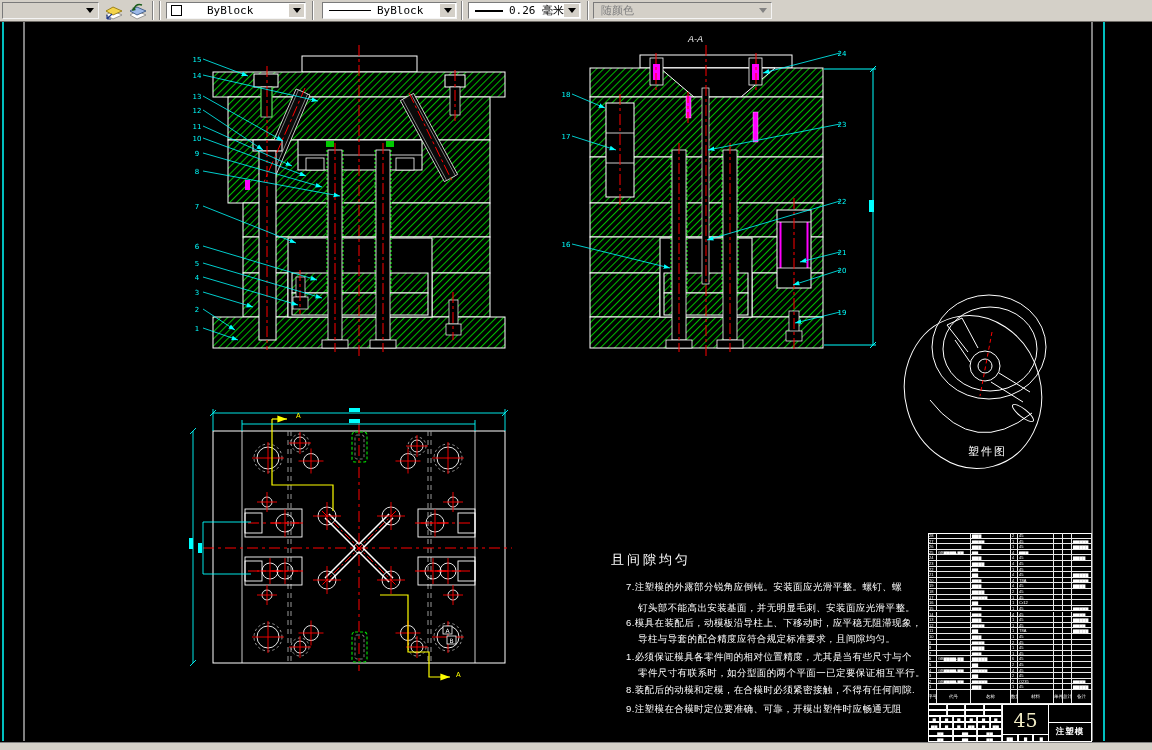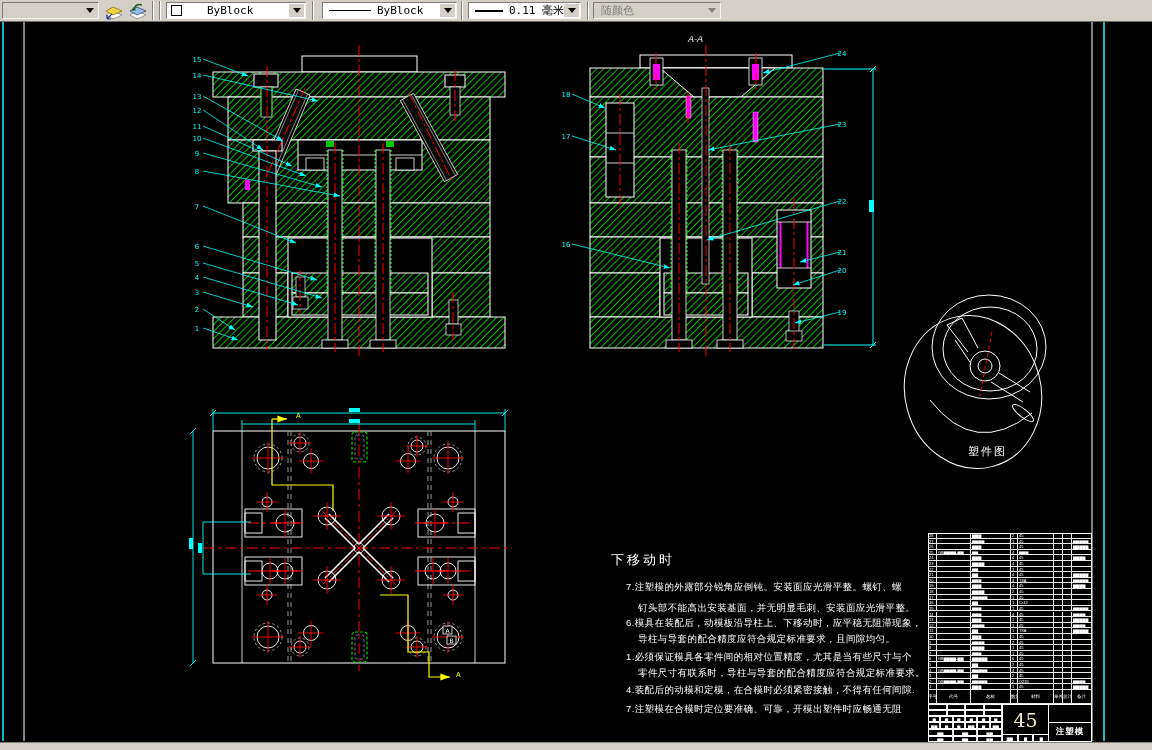--- a/index.html
+++ b/index.html
@@ -94,28 +94,28 @@
     <span class="ln-icon" style="width:42px;"></span>
     <span class="txt">ByBlock</span>
     <span class="arrowbtn">
           <span class="tri"></span>
         </span>
   </div>
   <div class="tbsep" style="left:461px;"></div>
 
   <div class="combo" style="left:468px;width:113px;">
     <span class="ln-icon" style="width:28px;height:2px;"></span>
-    <span class="txt">0.11 毫米</span>
+    <span class="txt">0.26 毫米</span>
     <span class="arrowbtn">
           <span class="tri"></span>
         </span>
   </div>
   <div class="tbsep" style="left:587px;"></div>
 
-  <div class="combo disabled" style="left:593px;width:128px;">
+  <div class="combo disabled" style="left:593px;width:179px;">
     <span class="txt" style="margin-left:7px;">随颜色</span>
     <span class="arrowbtn">
           <span class="tri"></span>
         </span>
   </div>
 </div>
 
 <div id="cnv"></div>
 
 <svg id="draw" width="1152" height="750">
@@ -496,30 +496,30 @@
         <text x="566" y="96.5" fill="#00ffff" font-size="7px" text-anchor="middle" font-family="DejaVu Sans, sans-serif">18</text>
         <line x1="572" y1="136" x2="616" y2="150" stroke="#00ffff" stroke-width="0.8" marker-end="url(#arrC)"></line>
         <text x="566" y="138.5" fill="#00ffff" font-size="7px" text-anchor="middle" font-family="DejaVu Sans, sans-serif">17</text>
         <line x1="572" y1="244" x2="670" y2="268" stroke="#00ffff" stroke-width="0.8" marker-end="url(#arrC)"></line>
         <text x="566" y="246.5" fill="#00ffff" font-size="7px" text-anchor="middle" font-family="DejaVu Sans, sans-serif">16</text>
       </g>
 </svg>
 
 <div class="ctext" id="aalabel">A-A</div>
 <div class="ctext" id="partlabel">塑件图</div>
-<div class="ctext" id="techtitle">下移动时</div>
+<div class="ctext" id="techtitle">且间隙均匀</div>
 <div id="techlines">
       <div class="techline" style="left: 626px; top: 581px;">7.注塑模的外露部分锐角应倒钝。安装面应光滑平整。螺钉、螺</div>
       <div class="techline" style="left: 638px; top: 602px;">钉头部不能高出安装基面，并无明显毛刺、安装面应光滑平整。</div>
       <div class="techline" style="left: 626px; top: 617px;">6.模具在装配后，动模板沿导柱上、下移动时，应平稳无阻滞现象，</div>
       <div class="techline" style="left: 638px; top: 633px;">导柱与导套的配合精度应符合规定标准要求，且间隙均匀。</div>
       <div class="techline" style="left: 626px; top: 651px;">1.必须保证模具各零件间的相对位置精度，尤其是当有些尺寸与个</div>
-      <div class="techline" style="left: 638px; top: 667px;">零件尺寸有联系时，导柱与导套的配合精度应符合规定标准要求。</div>
-      <div class="techline" style="left: 626px; top: 684px;">4.装配后的动模和定模，在合模时必须紧密接触，不得有任何间隙.</div>
-      <div class="techline" style="left: 626px; top: 703px;">7.注塑模在合模时定位要准确、可靠，开模出塑件时应畅通无阻</div>
+      <div class="techline" style="left: 638px; top: 667px;">零件尺寸有联系时，如分型面的两个平面一已定要保证相互平行。</div>
+      <div class="techline" style="left: 626px; top: 684px;">8.装配后的动模和定模，在合模时必须紧密接触，不得有任何间隙.</div>
+      <div class="techline" style="left: 626px; top: 703px;">9.注塑模在合模时定位要准确、可靠，开模出塑件时应畅通无阻</div>
     </div>
 <div class="ctext" style="left:296px;top:412px;font-size:7px;color:#ffff00;">A</div>
 <div class="ctext" style="left:456px;top:671px;font-size:7px;color:#ffff00;">A</div>
 
 <div id="bom">
   <div class="outer"></div>
   <div id="bomrows">
         <div class="bomrow" style="top: 0px; height: 5.60714px;">
           <div class="bomcell" style="width: 9px;">28</div>
           <div class="bomcell" style="width: 34px;"></div>

